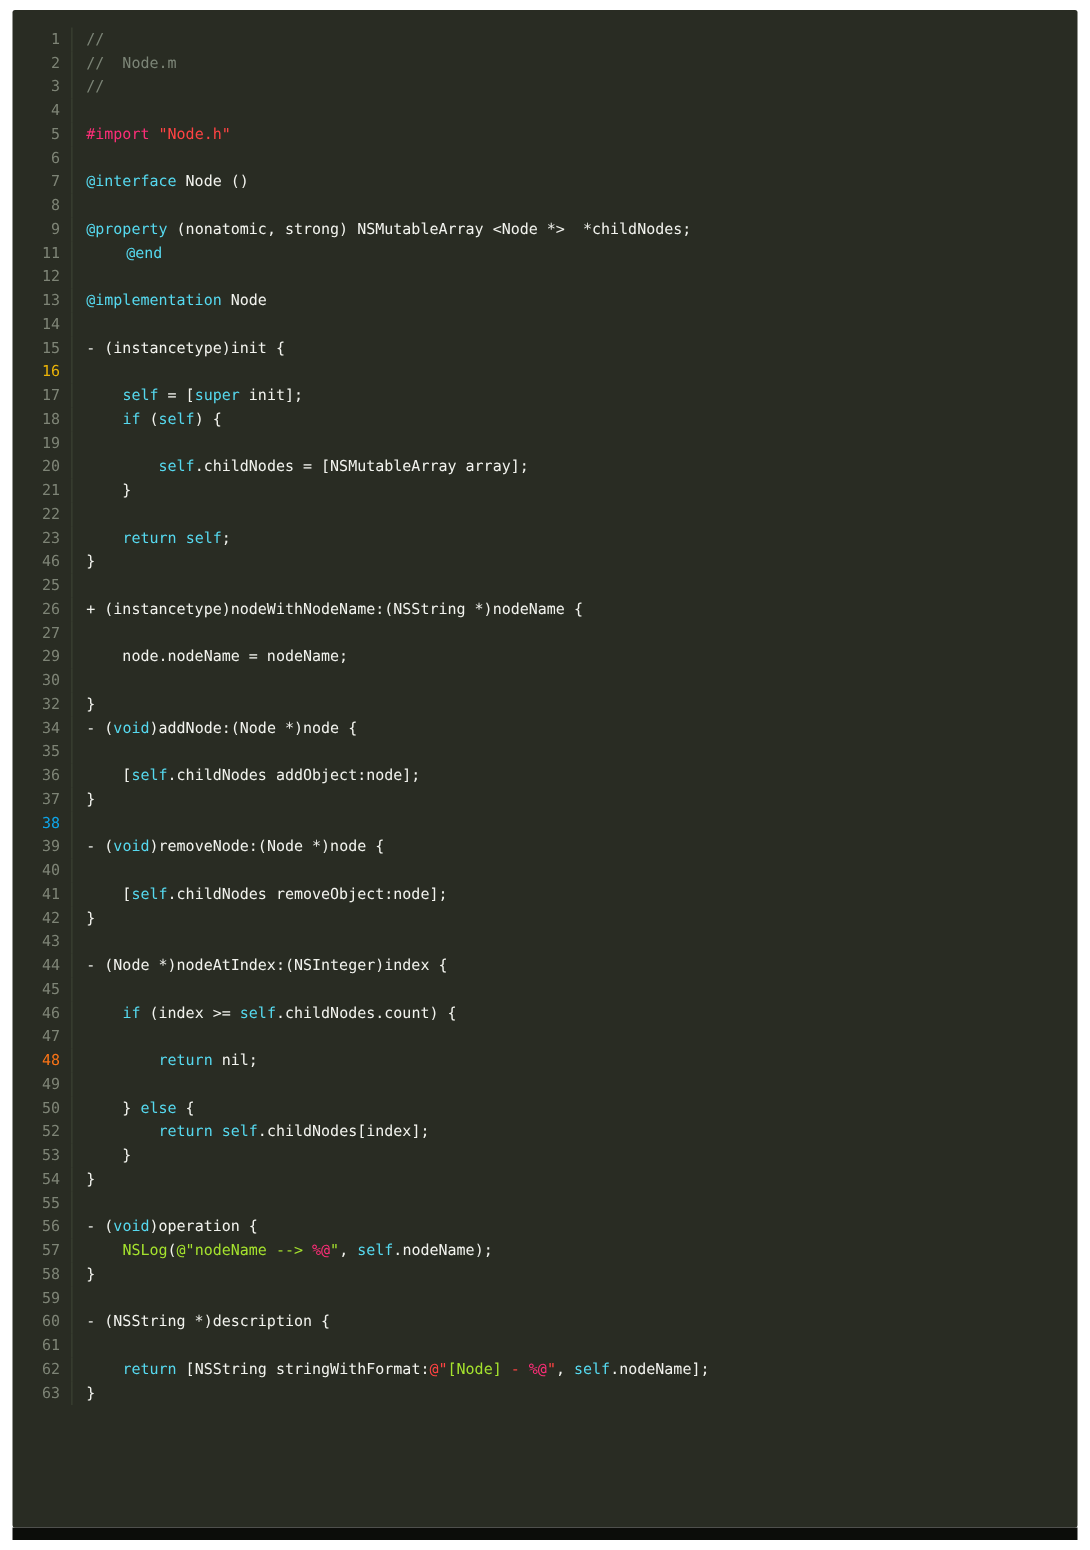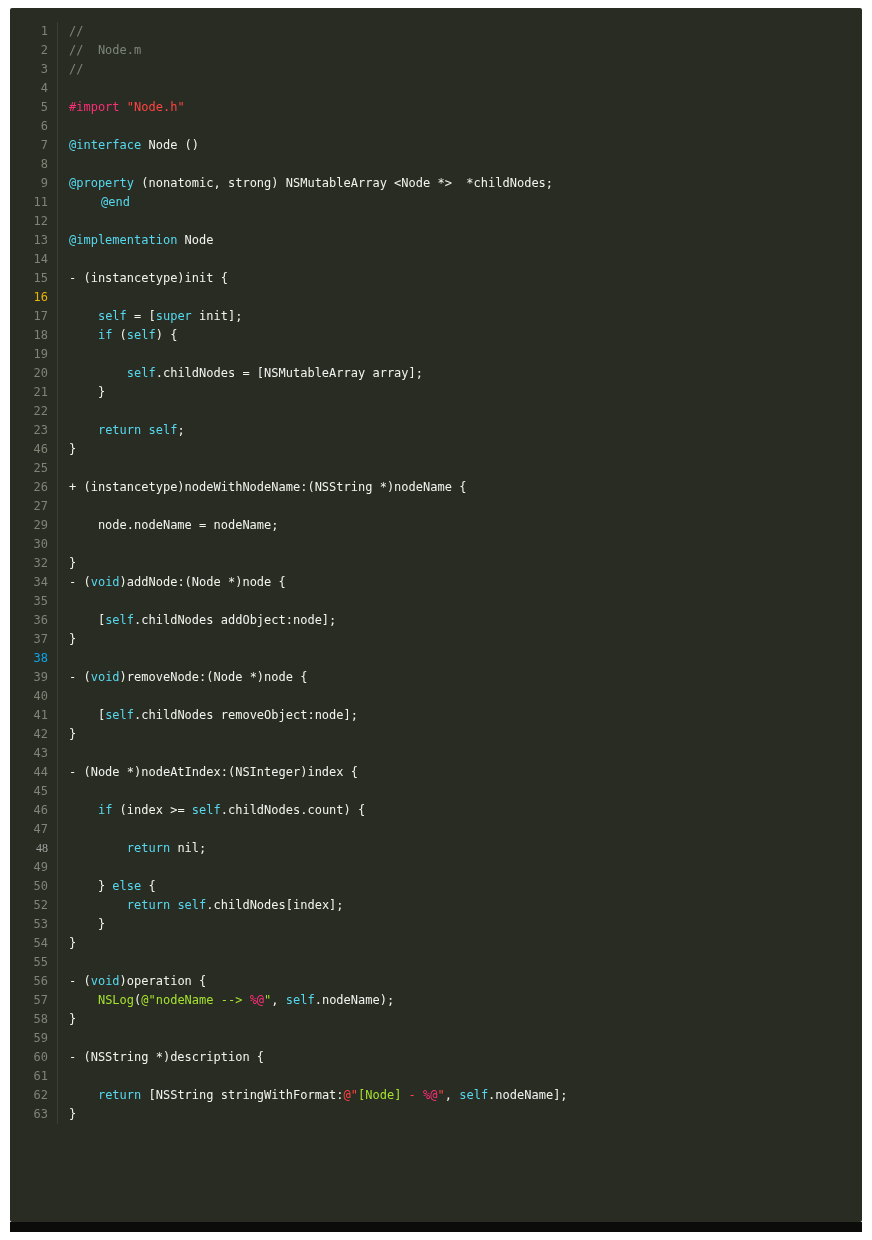--- a/index.html
+++ b/index.html
@@ -92,21 +92,21 @@
         <div class="line"><span class="ln" style="color: #0ea5e9; border-right-color: rgb(59, 64, 51);">38</span><span class="code"></span></div>
         <div class="line"><span class="ln" style="color: rgb(126, 132, 118); border-right-color: rgb(59, 64, 51);">39</span><span class="code"><span style="color: rgb(242, 243, 238);">- (</span><span style="color: rgb(86, 217, 239);">void</span><span style="color: rgb(242, 243, 238);">)removeNode:(Node *)node {</span></span></div>
         <div class="line"><span class="ln" style="color: rgb(126, 132, 118); border-right-color: rgb(59, 64, 51);">40</span><span class="code"></span></div>
         <div class="line"><span class="ln" style="color: rgb(126, 132, 118); border-right-color: rgb(59, 64, 51);">41</span><span class="code"><span style="color: rgb(242, 243, 238);">    [</span><span style="color: rgb(86, 217, 239);">self</span><span style="color: rgb(242, 243, 238);">.childNodes removeObject:node];</span></span></div>
         <div class="line"><span class="ln" style="color: rgb(126, 132, 118); border-right-color: rgb(59, 64, 51);">42</span><span class="code"><span style="color: rgb(242, 243, 238);">}</span></span></div>
         <div class="line"><span class="ln" style="color: rgb(126, 132, 118); border-right-color: rgb(59, 64, 51);">43</span><span class="code"></span></div>
         <div class="line"><span class="ln" style="color: rgb(126, 132, 118); border-right-color: rgb(59, 64, 51);">44</span><span class="code"><span style="color: rgb(242, 243, 238);">- (Node *)nodeAtIndex:(NSInteger)index {</span></span></div>
         <div class="line"><span class="ln" style="color: rgb(126, 132, 118); border-right-color: rgb(59, 64, 51);">45</span><span class="code"></span></div>
         <div class="line"><span class="ln" style="color: rgb(126, 132, 118); border-right-color: rgb(59, 64, 51);">46</span><span class="code"><span style="color: rgb(242, 243, 238);">    </span><span style="color: rgb(86, 217, 239);">if</span><span style="color: rgb(242, 243, 238);"> (index &gt;= </span><span style="color: rgb(86, 217, 239);">self</span><span style="color: rgb(242, 243, 238);">.childNodes.count) {</span></span></div>
         <div class="line"><span class="ln" style="color: rgb(126, 132, 118); border-right-color: rgb(59, 64, 51);">47</span><span class="code"></span></div>
-        <div class="line"><span class="ln" style="color: #a3a3a3; border-right-color: rgb(59, 64, 51); font-family: Liberation Serif, serif;">48</span><span class="code"><span style="color: rgb(242, 243, 238);">        </span><span style="color: rgb(86, 217, 239);">return</span><span style="color: rgb(242, 243, 238);"> nil;</span></span></div>
+        <div class="line"><span class="ln" style="color: #f97316; border-right-color: rgb(59, 64, 51);">48</span><span class="code"><span style="color: rgb(242, 243, 238);">        </span><span style="color: rgb(86, 217, 239);">return</span><span style="color: rgb(242, 243, 238);"> nil;</span></span></div>
         <div class="line"><span class="ln" style="color: rgb(126, 132, 118); border-right-color: rgb(59, 64, 51);">49</span><span class="code"></span></div>
         <div class="line"><span class="ln" style="color: rgb(126, 132, 118); border-right-color: rgb(59, 64, 51);">50</span><span class="code"><span style="color: rgb(242, 243, 238);">    } </span><span style="color: rgb(86, 217, 239);">else</span><span style="color: rgb(242, 243, 238);"> {</span></span></div>
         <div class="line"><span class="ln" style="color: rgb(126, 132, 118); border-right-color: rgb(59, 64, 51);">52</span><span class="code"><span style="color: rgb(242, 243, 238);">        </span><span style="color: rgb(86, 217, 239);">return</span><span style="color: rgb(242, 243, 238);"> </span><span style="color: rgb(86, 217, 239);">self</span><span style="color: rgb(242, 243, 238);">.childNodes[index];</span></span></div>
         <div class="line"><span class="ln" style="color: rgb(126, 132, 118); border-right-color: rgb(59, 64, 51);">53</span><span class="code"><span style="color: rgb(242, 243, 238);">    }</span></span></div>
         <div class="line"><span class="ln" style="color: rgb(126, 132, 118); border-right-color: rgb(59, 64, 51);">54</span><span class="code"><span style="color: rgb(242, 243, 238);">}</span></span></div>
         <div class="line"><span class="ln" style="color: rgb(126, 132, 118); border-right-color: rgb(59, 64, 51);">55</span><span class="code"></span></div>
         <div class="line"><span class="ln" style="color: rgb(126, 132, 118); border-right-color: rgb(59, 64, 51);">56</span><span class="code"><span style="color: rgb(242, 243, 238);">- (</span><span style="color: rgb(86, 217, 239);">void</span><span style="color: rgb(242, 243, 238);">)operation {</span></span></div>
         <div class="line"><span class="ln" style="color: rgb(126, 132, 118); border-right-color: rgb(59, 64, 51);">57</span><span class="code"><span style="color: rgb(242, 243, 238);">    </span><span style="color: rgb(165, 226, 46);">NSLog</span><span style="color: rgb(242, 243, 238);">(</span><span style="color: rgb(165, 226, 46);">@"</span><span style="color: rgb(165, 226, 46);">nodeName --&gt; </span><span style="color: rgb(251, 46, 119);">%@</span><span style="color: rgb(165, 226, 46);">"</span><span style="color: rgb(242, 243, 238);">, </span><span style="color: rgb(86, 217, 239);">self</span><span style="color: rgb(242, 243, 238);">.nodeName);</span></span></div>
         <div class="line"><span class="ln" style="color: rgb(126, 132, 118); border-right-color: rgb(59, 64, 51);">58</span><span class="code"><span style="color: rgb(242, 243, 238);">}</span></span></div>
         <div class="line"><span class="ln" style="color: rgb(126, 132, 118); border-right-color: rgb(59, 64, 51);">59</span><span class="code"></span></div>

